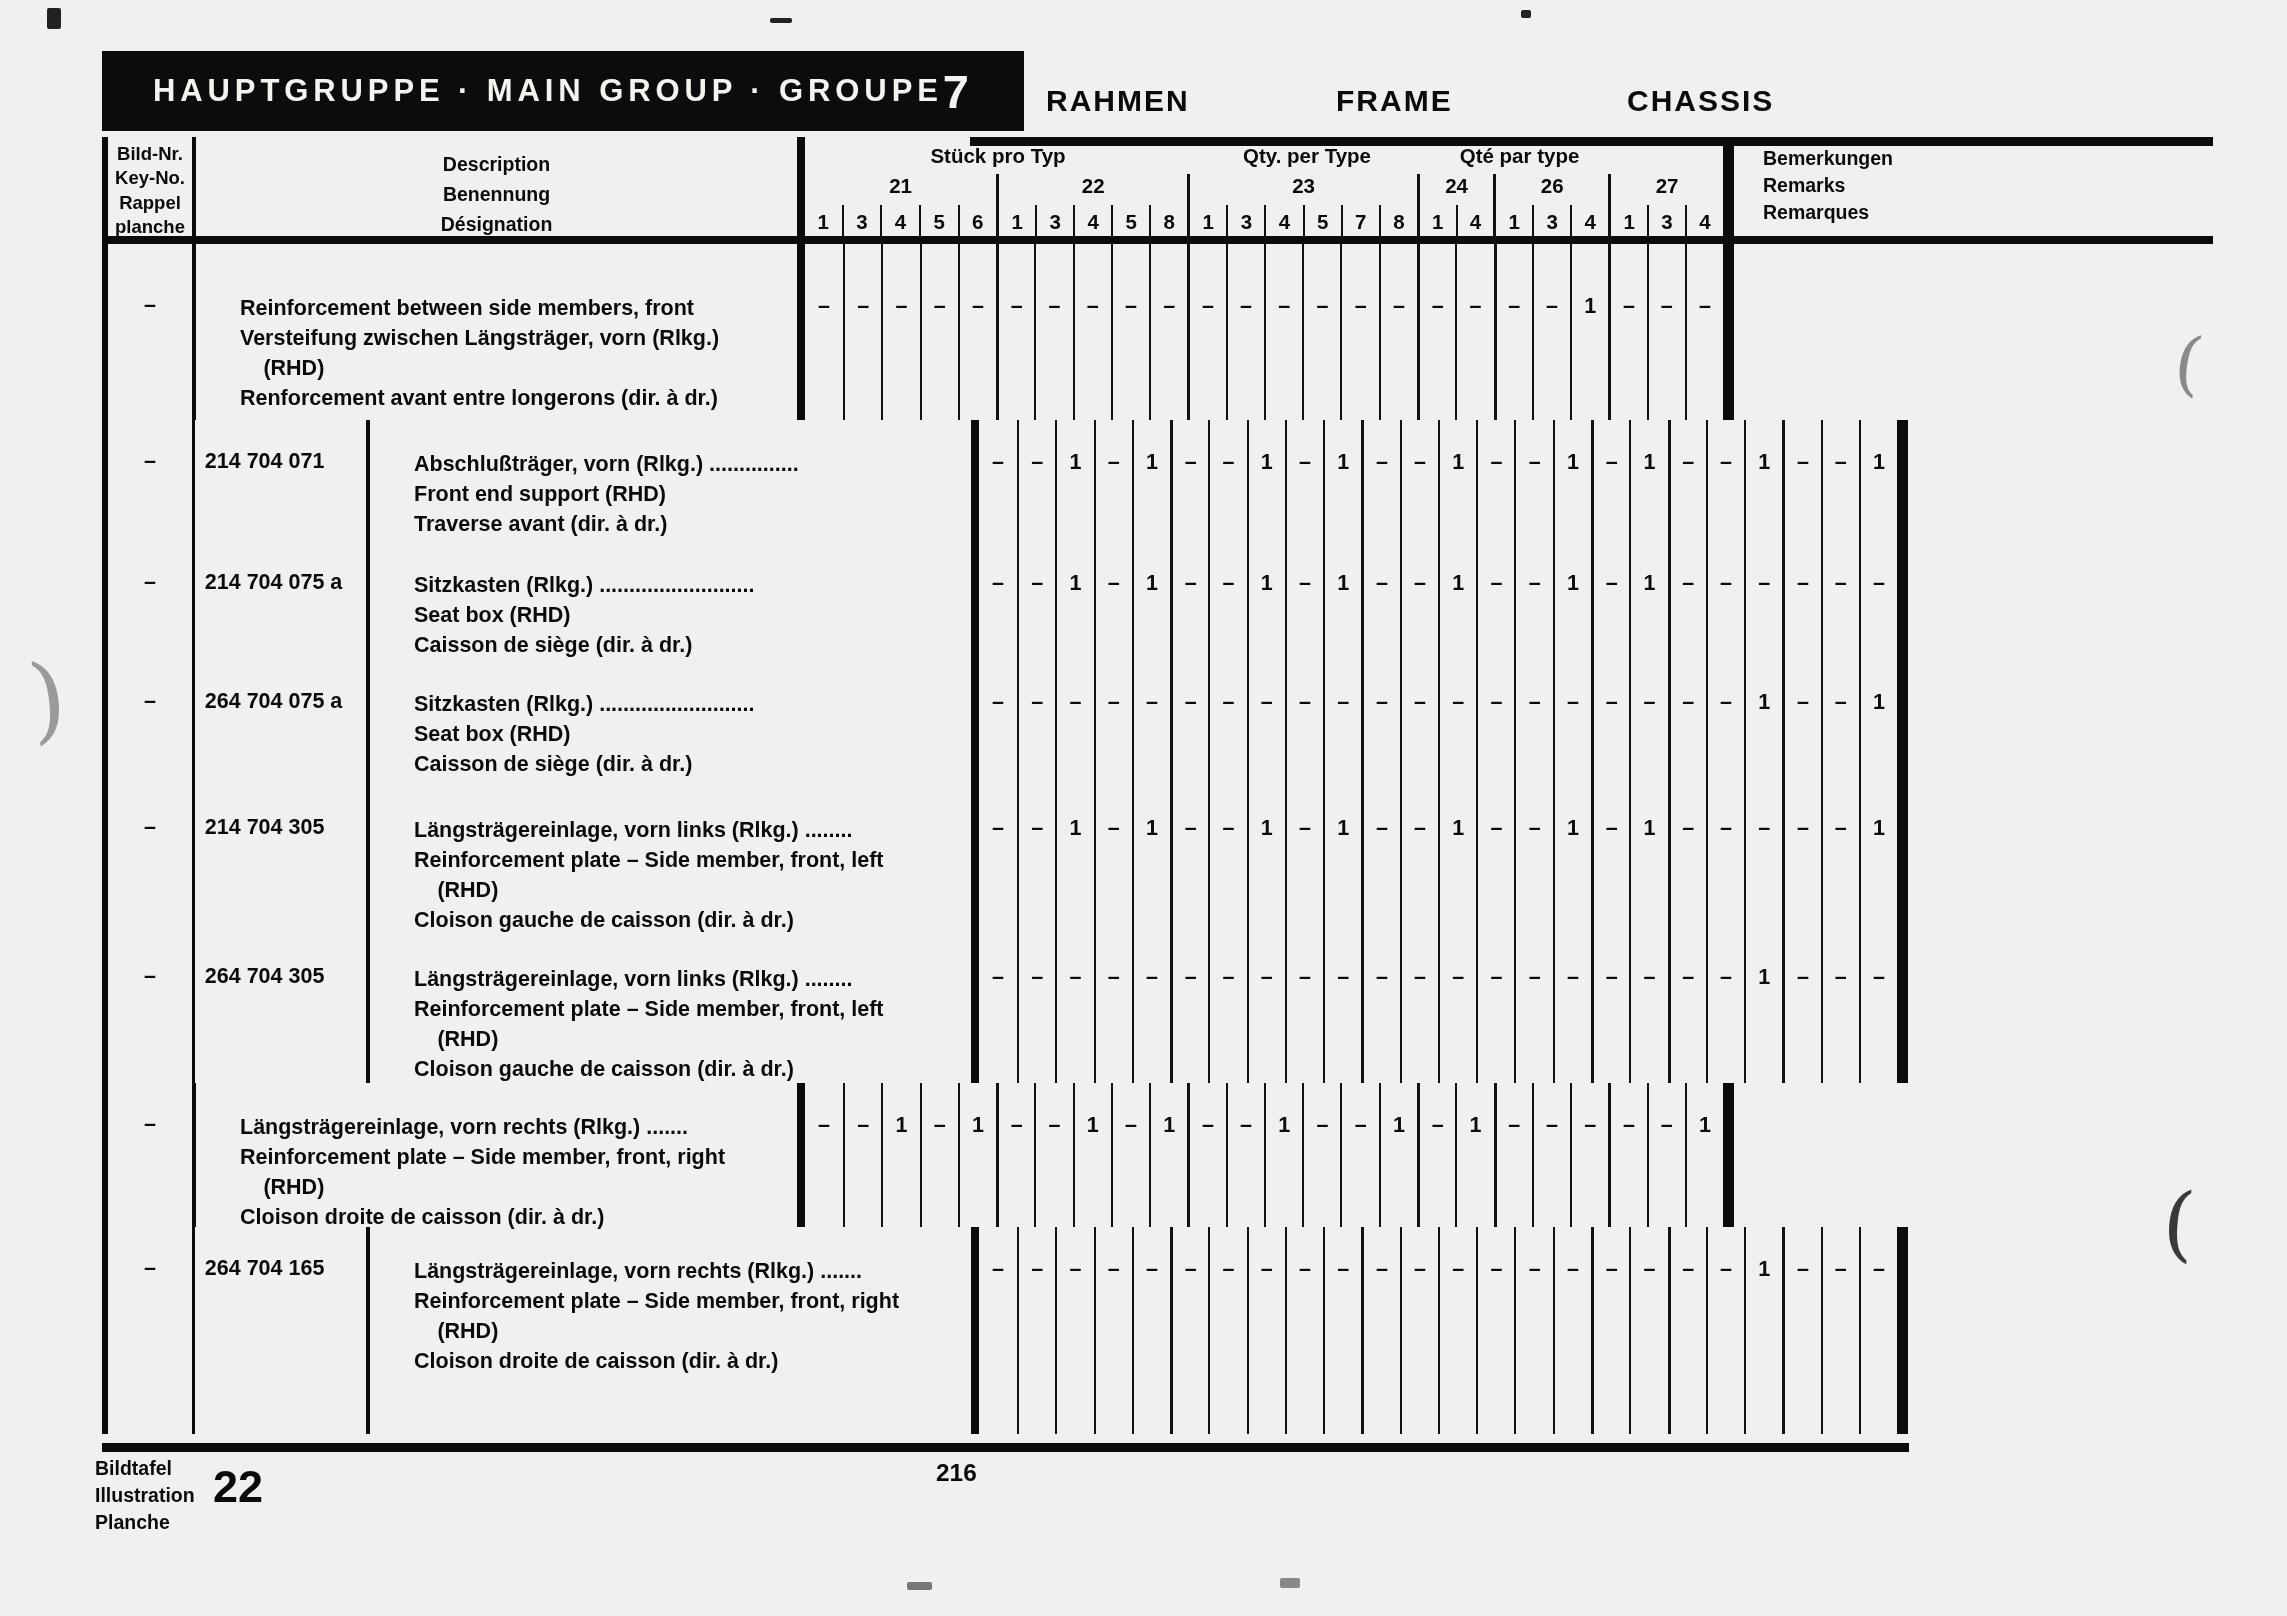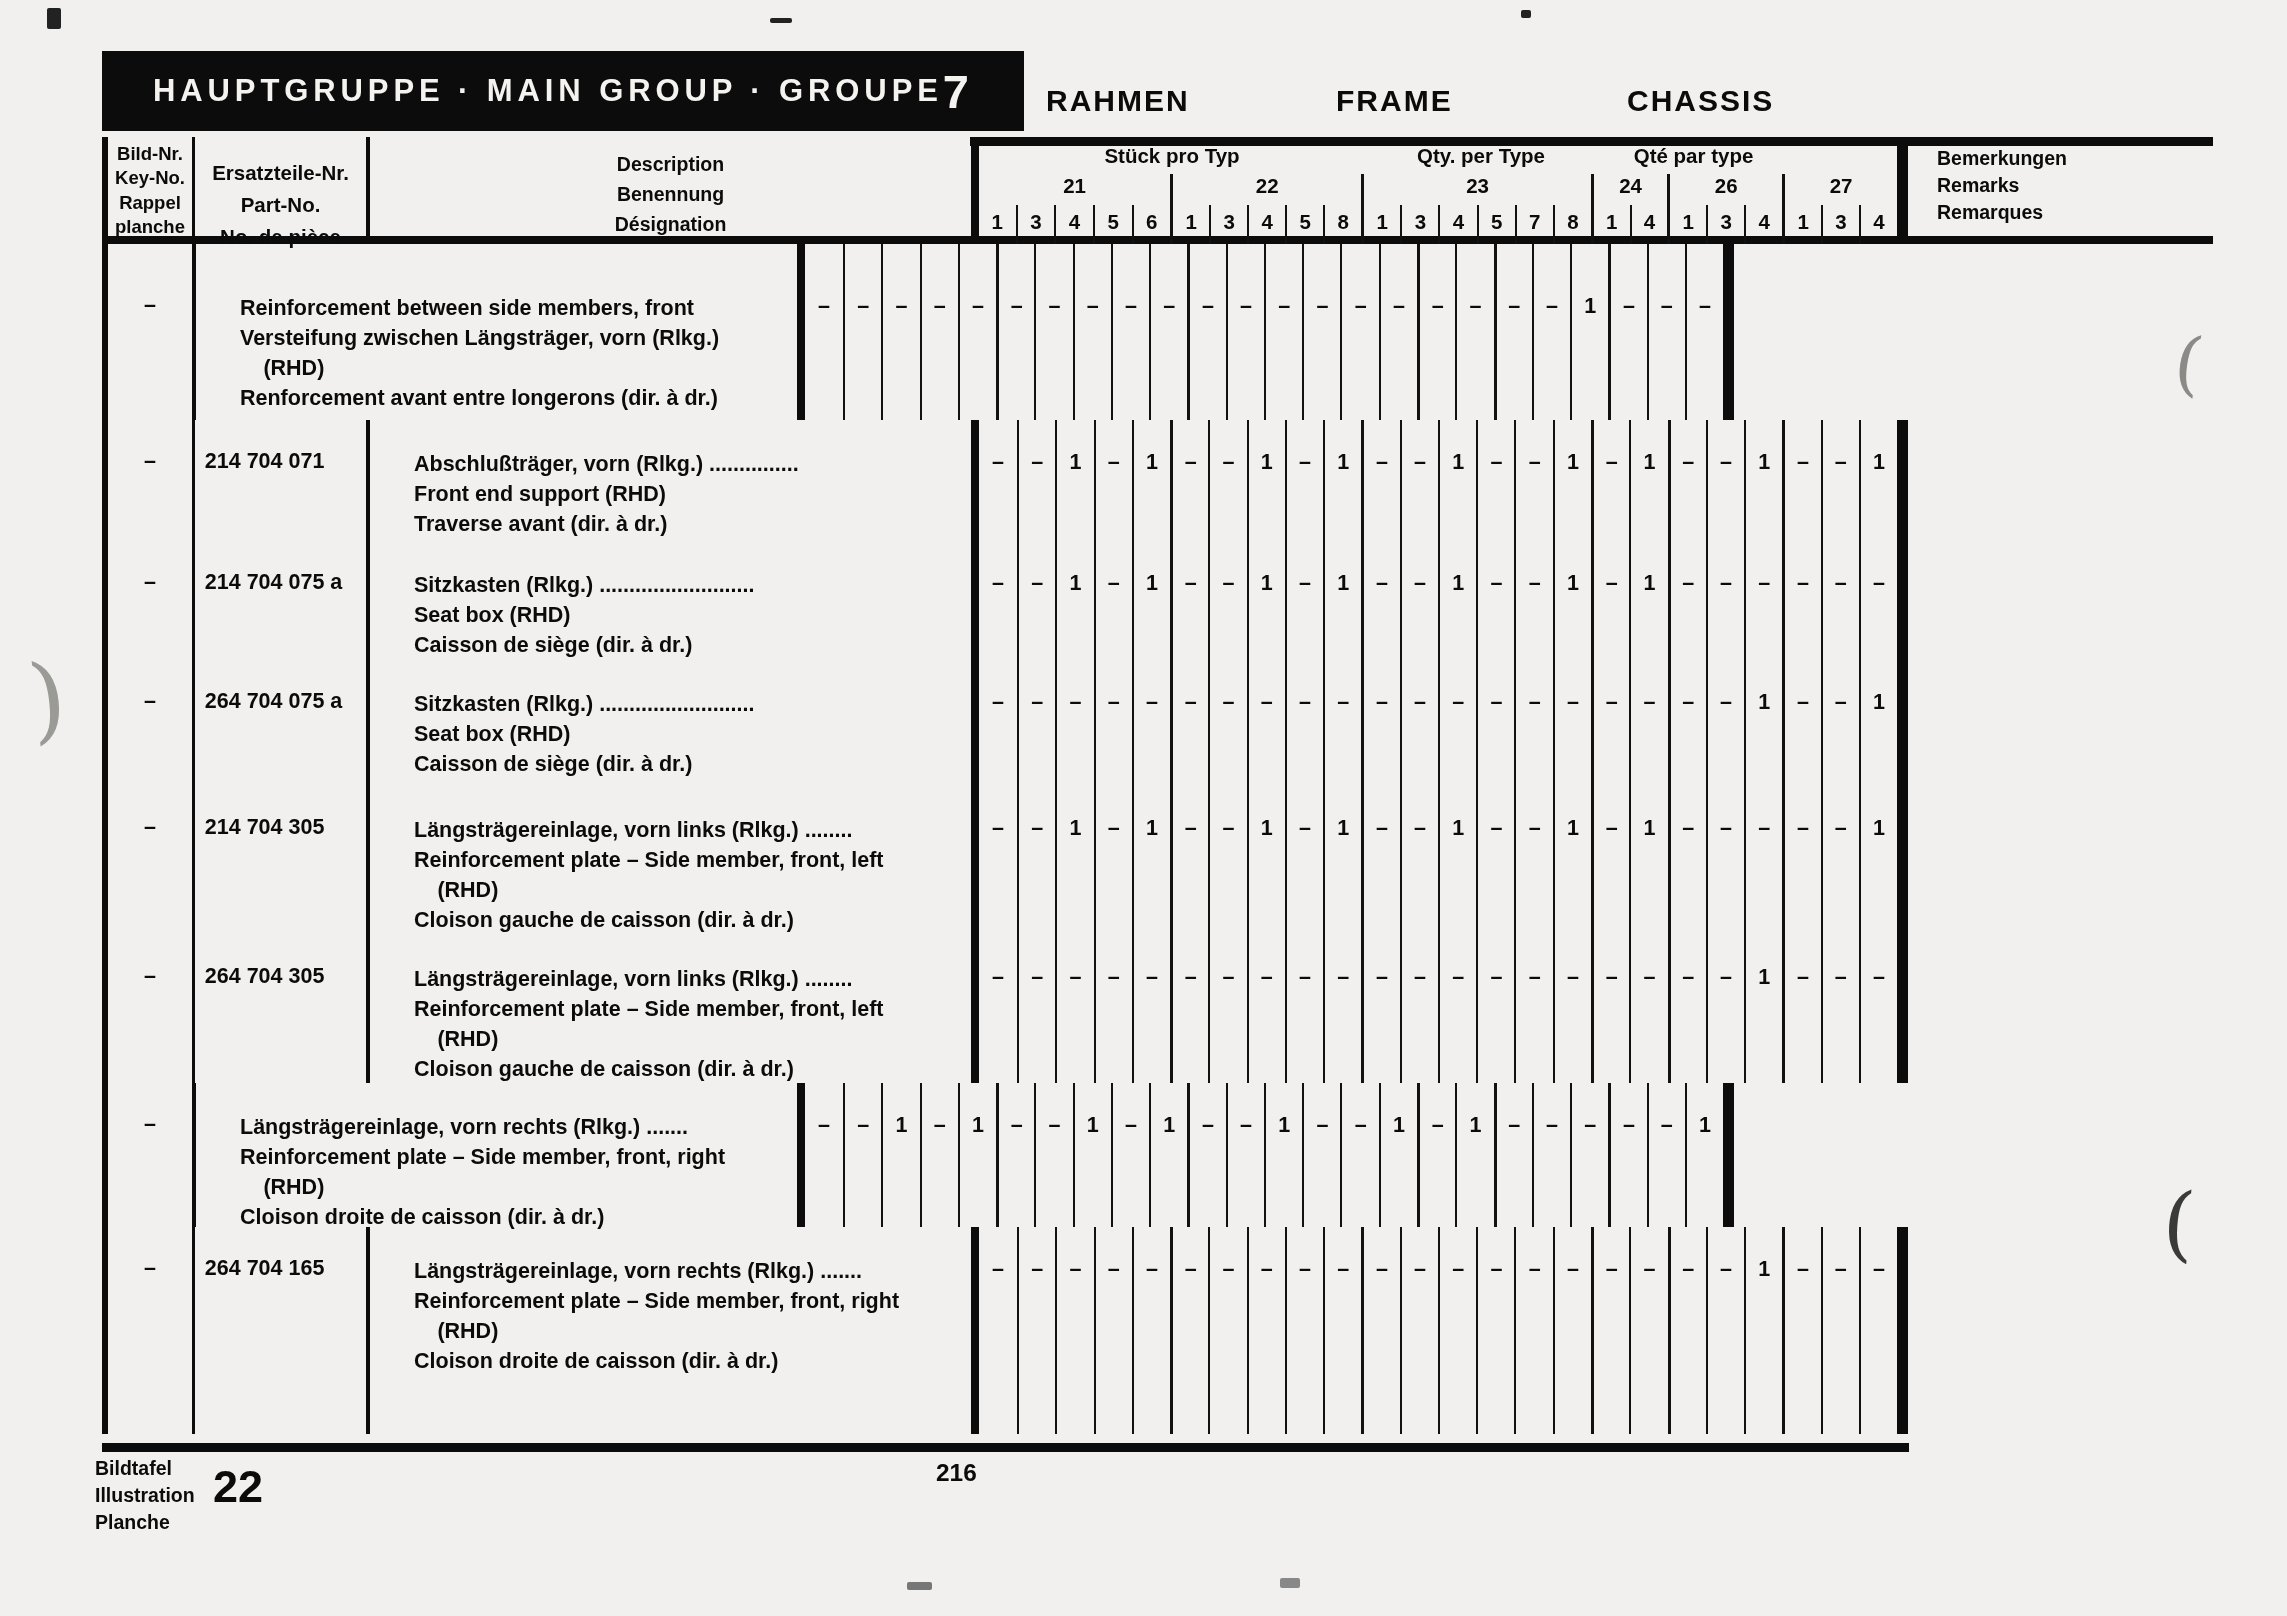--- a/index.html
+++ b/index.html
@@ -93,25 +93,20 @@
   <div class="table">
     <div class="top-right-line"></div>
 
     <div class="header-row">
       <div class="c-key h-key">
           <div>Bild-Nr.</div>
           <div>Key-No.</div>
           <div>Rappel</div>
           <div>planche</div>
         </div>
-      <div class="c-part h-part">
-          <div>Ersatzteile-Nr.</div>
-          <div>Part-No.</div>
-          <div>No. de pièce</div>
-        </div>
       <div class="c-desc h-desc">
           <div>Description</div>
           <div>Benennung</div>
           <div>Désignation</div>
         </div>
       <div class="c-grid">
         <div class="qty-langs">
             <div>Stück pro Typ</div>
             <div>Qty. per Type</div>
             <div>Qté par type</div>

